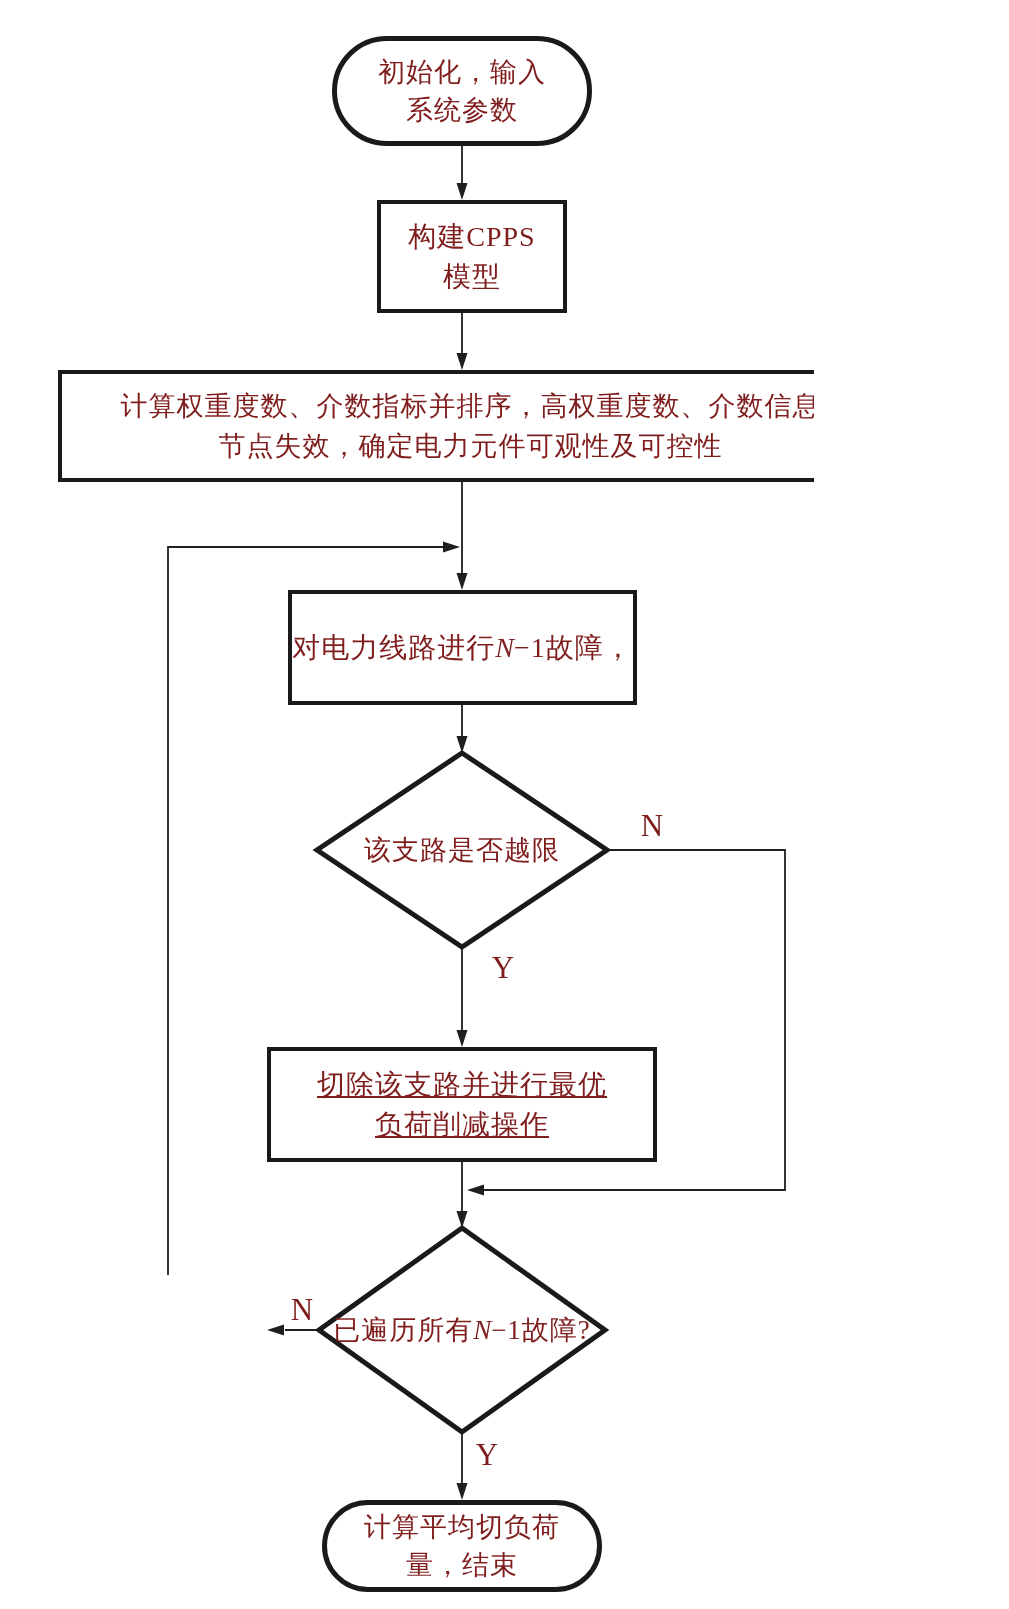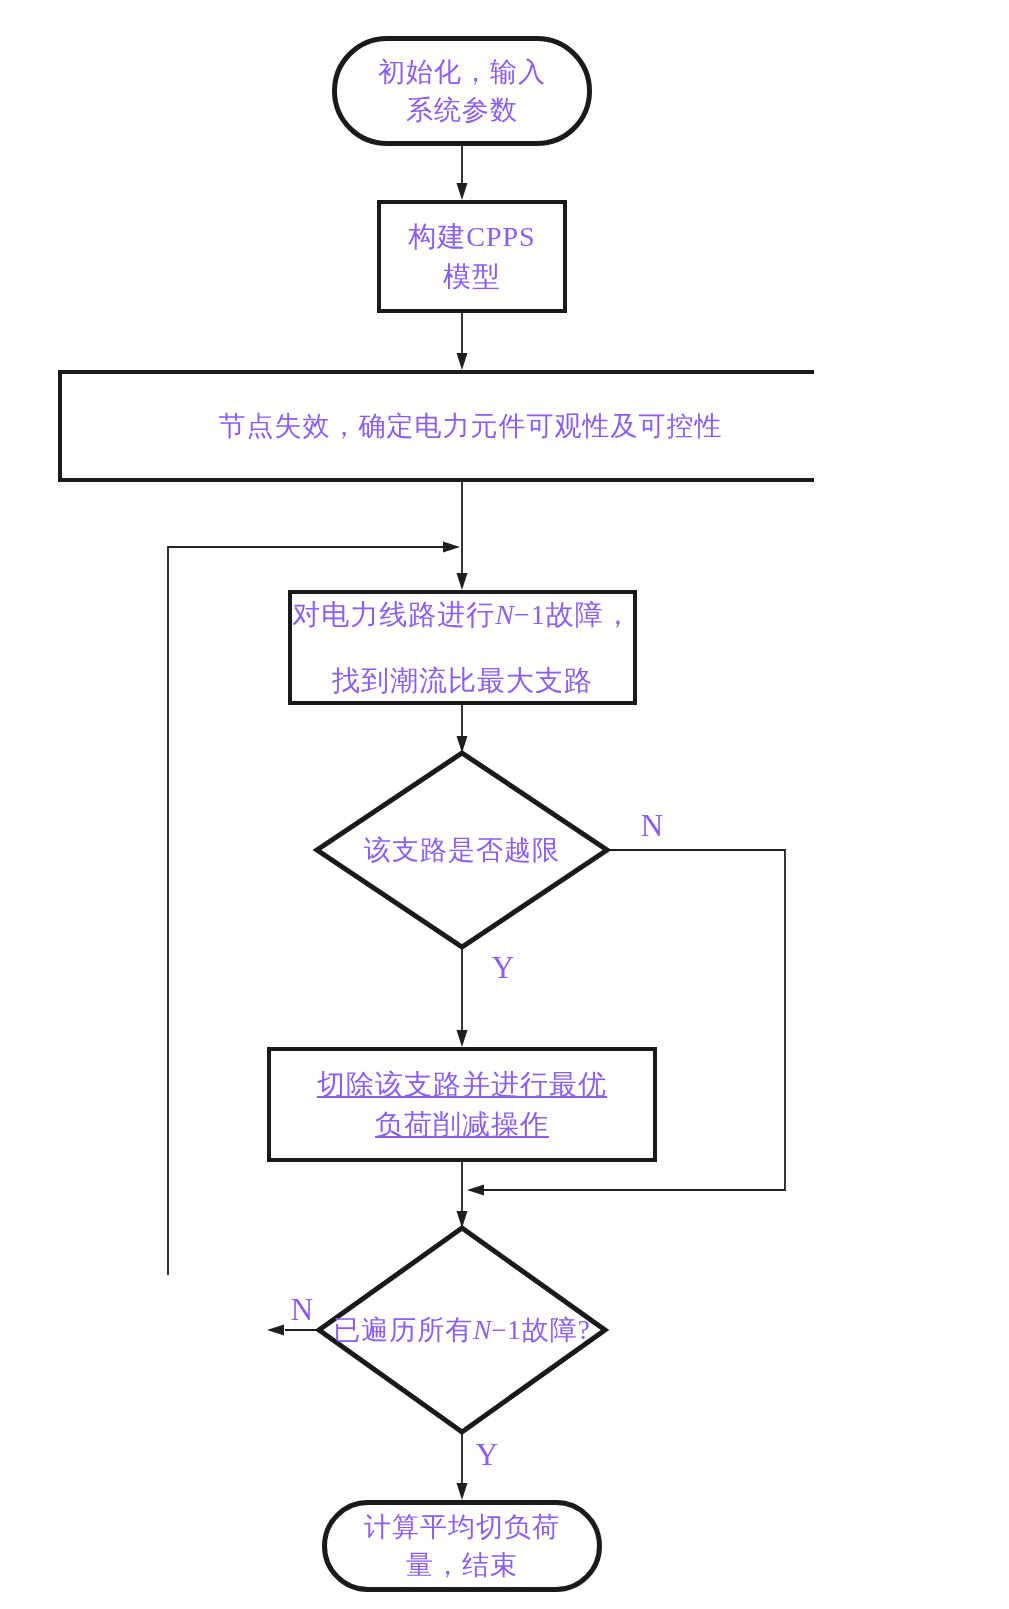--- a/index.html
+++ b/index.html
@@ -1,21 +1,21 @@
 <!DOCTYPE html>
 <html><head>
 <meta charset="utf-8">
 <style>
   html,body{margin:0;padding:0;background:#ffffff;}
   .canvas{
     position:relative;
     width:814px;height:1609px;
     background:#ffffff;
     font-family:"Liberation Serif","DejaVu Serif",serif;
-    color:#8b5cf6;
+    color:#7f1d1d;
     overflow:hidden;
   }
   .wires{position:absolute;left:0;top:0;z-index:1;}
   .node{
     position:absolute;z-index:2;
     box-sizing:border-box;
     background:#ffffff;
     border:4px solid #1a1a1a;
     display:flex;flex-direction:column;
     align-items:center;justify-content:center;
@@ -77,28 +77,28 @@
     <div>初始化，输入</div>
     <div>系统参数</div>
   </div>
 
   <div class="node" style="left:377px;top:200px;width:190px;height:113px;">
     <div>构建CPPS</div>
     <div>模型</div>
   </div>
 
   <div class="node wide" style="left:58px;top:370px;width:825px;height:112px;">
+    <div>计算权重度数、介数指标并排序，高权重度数、介数信息</div>
     <div>节点失效，确定电力元件可观性及可控性</div>
   </div>
 
   <div class="node" style="left:288px;top:590px;width:349px;height:115px;gap:26px;">
     <div>
       <span>对电力线路进行</span><span class="it">N</span><span>−1故障，</span>
     </div>
-    <div>找到潮流比最大支路</div>
   </div>
 
   <div class="dlabel" style="left:317px;top:753px;width:290px;height:194px;">
     <span>该支路是否越限</span>
   </div>
 
   <div class="node" style="left:267px;top:1047px;width:390px;height:115px;text-decoration:underline;">
     <div>切除该支路并进行最优</div>
     <div>负荷削减操作</div>
   </div>

